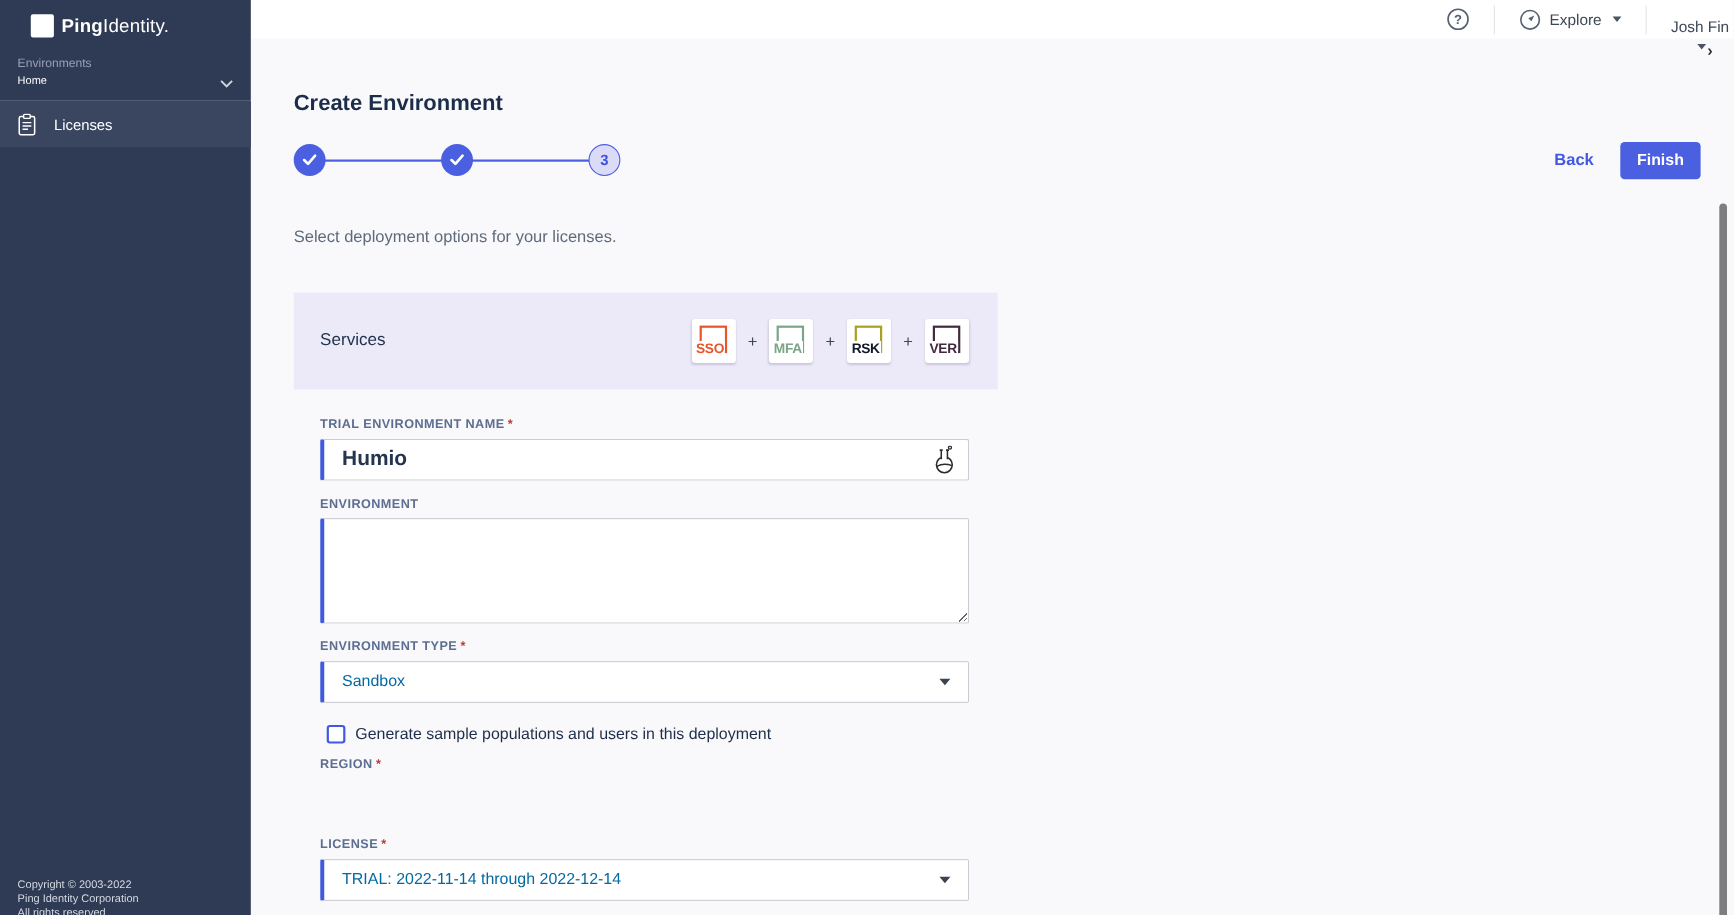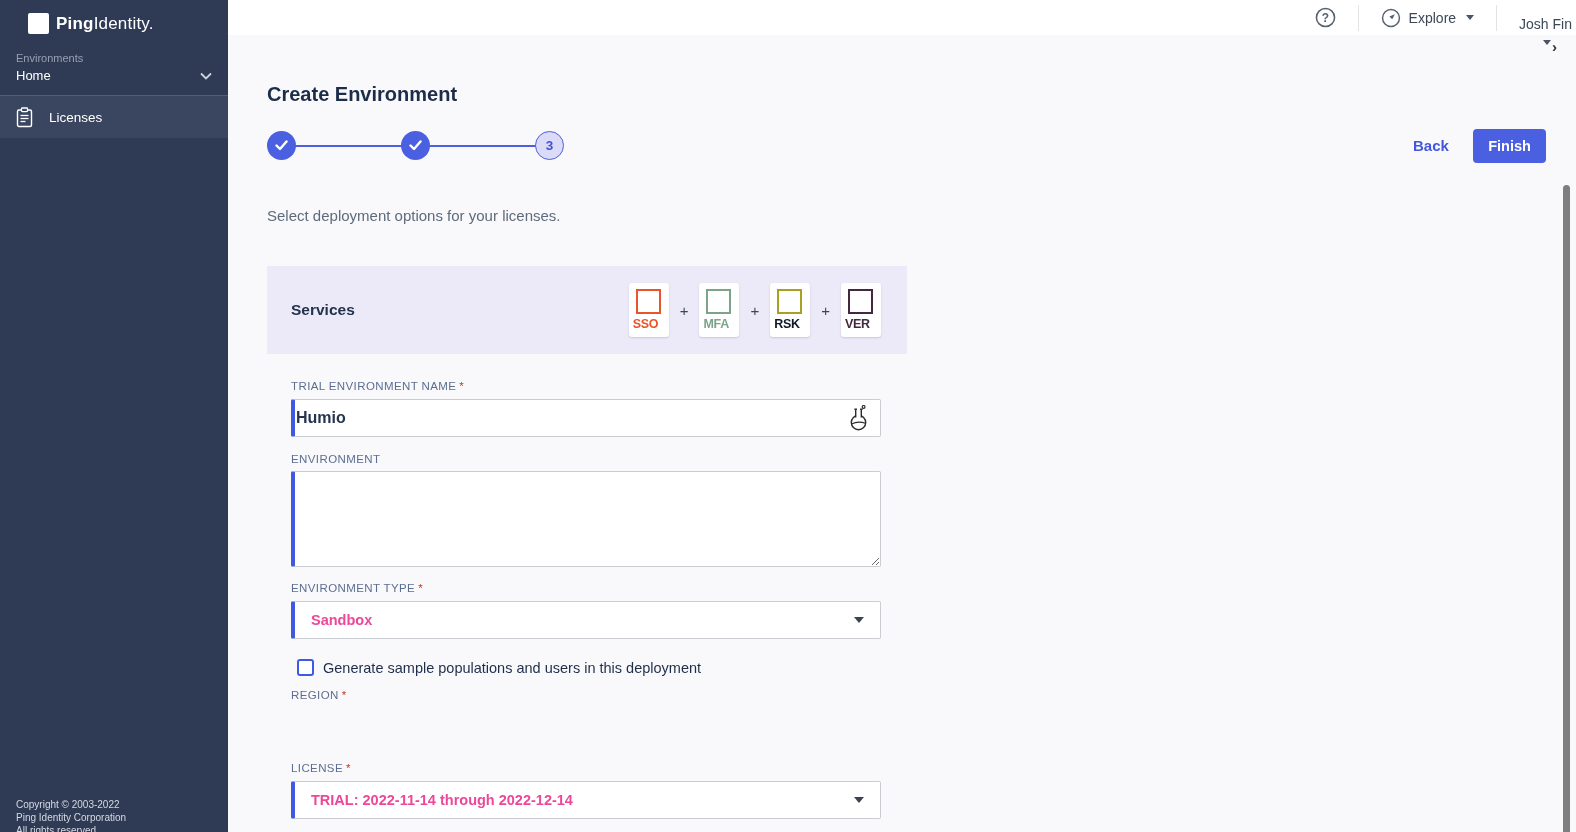--- a/index.html
+++ b/index.html
@@ -9,21 +9,21 @@
 
   
   .sidebar { position:absolute; left:0; top:0; width:228px; height:832px;
     background:#2f3b54; color:#fff; z-index:5; }
   .logo-row { display:flex; align-items:center; gap:7px; padding:13px 14px 0 28px; }
   .logo-mark { width:21px; height:21px; background:#fff; border-radius:2px; }
   .logo-text { font-size:17px; color:#fff; letter-spacing:.2px; }
   .logo-text b { font-weight:700; }
   .env-block { padding:18px 0 12px 16px; position:relative; }
   .env-label { font-size:11px; color:#97a0b2; margin-bottom:4px; }
-  .env-name { font-size:13px; color:#fff; font-weight:400; }
+  .env-name { font-size:10px; color:#fff; font-weight:400; }
   .env-chevron { position:absolute; right:16px; top:38px; }
   .side-divider { border-top:1px solid rgba(255,255,255,0.18); }
   .side-item { display:flex; align-items:center; gap:16px; height:42px;
     padding:0 16px; background:#3a4660; cursor:pointer; }
   .side-item-label { font-size:13.5px; color:#fff; }
   .copyright { position:absolute; left:16px; top:798px; font-size:10px;
     line-height:13px; color:#d4d9e2; white-space:nowrap; }
 
   
   .topbar { position:absolute; left:228px; top:0; width:1348px; height:35px;
@@ -52,43 +52,43 @@
   .back-link { position:absolute; left:1185px; top:102px; font-size:15px;
     font-weight:700; color:#4358df; cursor:pointer; }
   .finish-btn { position:absolute; left:1245px; top:94px; width:73px; height:34px;
     background:#4b5fe1; color:#fff; font-size:14.5px; font-weight:700;
     border:none; border-radius:4px; cursor:pointer; }
 
   .page-subtitle { position:absolute; left:39px; top:172px; font-size:15px; color:#5e6b7c; }
 
   .services-banner { position:absolute; left:39px; top:231px; width:640px; height:88px;
     background:#eceaf9; display:flex; align-items:center; }
-  .services-title { font-size:15.5px; font-weight:700; color:#22334e; margin-left:24px;text-align:right; }
+  .services-title { font-size:15.5px; font-weight:400; color:#22334e; margin-left:24px;text-align:right; }
   .services-icons { margin-left:auto; margin-right:26px; display:flex;
     align-items:center; gap:9px; }
-  .svc-tile { position:relative; width:40px; height:54px; background:#fff;
+  .svc-tile { position:relative; width:40px; height:40px; background:#fff;
     border-radius:3px; box-shadow:0 1px 2px rgba(40,40,80,.18); }
   .svc-square { position:absolute; left:7px; top:6px; width:25px; height:25px;
     border:2px solid; }
   .svc-label { position:absolute; left:3px; bottom:6px; background:#fff;
     font-size:12.5px; font-weight:700; padding:0 1px; letter-spacing:-0.3px; }
   .svc-plus { font-size:15px; color:#3c4654; font-weight:400; padding:0 2px; }
 
-  .field-label { position:absolute; font-size:11.5px; font-weight:400;
+  .field-label { position:absolute; font-size:11.5px; font-weight:700;
     color:#5c6e91; letter-spacing:.4px; }
   .req { color:#c0392b; margin-left:3px; }
   .tb-input, .sel, .desc-area { position:absolute; left:63px; width:590px;
     background:#fff; border:1px solid #c9ccd1; border-left:4px solid #3f5ae0;
     border-radius:2px; font-family:"Liberation Sans", sans-serif; }
-  .tb-input { height:38px; padding:0 36px 0 1px; font-size:16px;
+  .tb-input { height:38px; padding:0 36px 0 16px; font-size:19px;
     font-weight:700; color:#26354f; }
   .desc-area { height:96px; resize:both; padding:8px 12px; font-size:14px; color:#26354f; }
   .sel { height:38px; display:flex; align-items:center; padding:0 16px;
     cursor:pointer; }
-  .sel-value { font-size:14.5px; font-weight:700; color:#ec4899;text-align:right; }
+  .sel-value { font-size:14.5px; font-weight:400; color:#0369a1;text-align:right; }
   .sel-caret { margin-left:auto; width:0; height:0; border-left:5px solid transparent;
     border-right:5px solid transparent; border-top:6px solid #3c4350; }
   .flask-wrap { position:absolute; left:618px; width:26px; height:26px; }
 
   .check-row { position:absolute; left:69px; display:flex; align-items:center; gap:9px; }
   .checkbox { width:17px; height:17px; border:2px solid #3f5ae0; border-radius:3px;
     background:#fff; cursor:pointer; flex:none; }
   .check-label { font-size:14.5px; color:#1e2e4a; }
 
   

